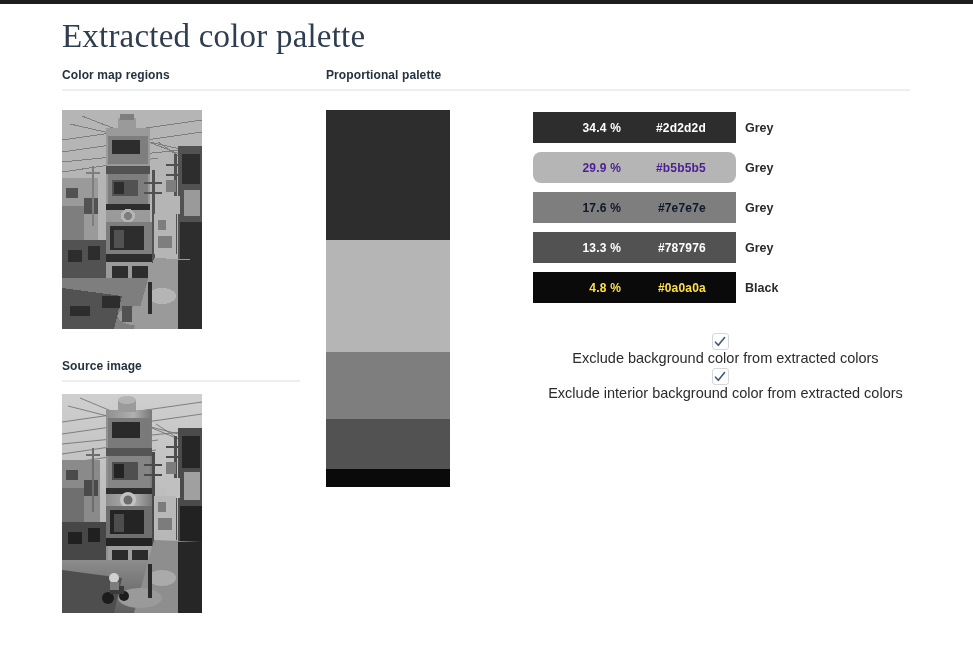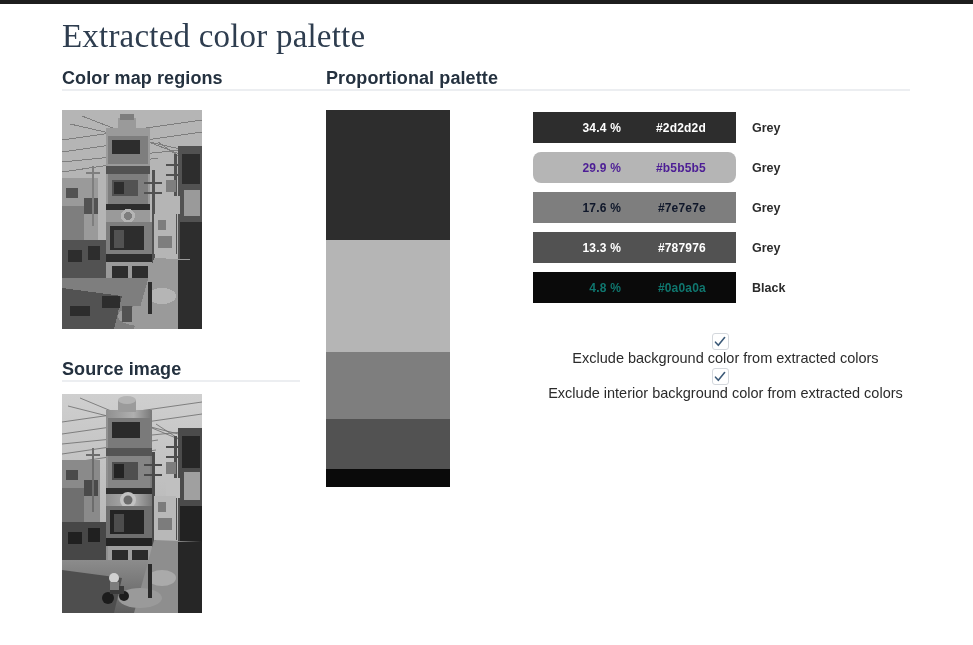--- a/index.html
+++ b/index.html
@@ -32,21 +32,21 @@
     font-size: 33px;
     line-height: 32px;
     color: #2e3d4f;
     letter-spacing: 0.2px;
     white-space: nowrap;
   }
 
   
   .section-head {
     position: absolute;
-    font-size: 18px;
+    font-size: 12px;
     font-weight: bold;
     color: #24313f;
     letter-spacing: 0.1px;
     white-space: nowrap;
   }
   .rule {
     position: absolute;
     height: 2px;
     background: #eceef1;
   }
@@ -112,21 +112,21 @@
     letter-spacing: 0.2px;
   }
   .swatch-hex {
     flex: 1 1 auto;
     text-align: right;
     font-size: 12px;
     font-weight: bold;
     letter-spacing: 0.2px;
   }
   .swatch-name {
-    margin-left: 16px;
+    margin-left: 9px;
     font-size: 12.5px;
     font-weight: bold;
     color: #2b2b2b;
     white-space: nowrap;
   }
 
   
   #options {
     position: absolute;
     left: 505px;
@@ -383,21 +383,21 @@
       <span class="swatch-name">Grey</span>
     </div>
     <div class="swatch-row">
       <div class="swatch-chip" style="background: rgb(82, 82, 82); color: rgb(255, 255, 255);">
         <span class="swatch-pct">13.3 %</span>
         <span class="swatch-hex">#787976</span>
       </div>
       <span class="swatch-name">Grey</span>
     </div>
     <div class="swatch-row">
-      <div class="swatch-chip" style="background: rgb(10, 10, 10); color: #0f766e;">
+      <div class="swatch-chip" style="background: rgb(10, 10, 10); color: #fde047;">
         <span class="swatch-pct">4.8 %</span>
         <span class="swatch-hex">#0a0a0a</span>
       </div>
       <span class="swatch-name">Black</span>
     </div>
   </div>
 
 <div id="options">
     <div class="opt-row">
       <div class="checkbox">

